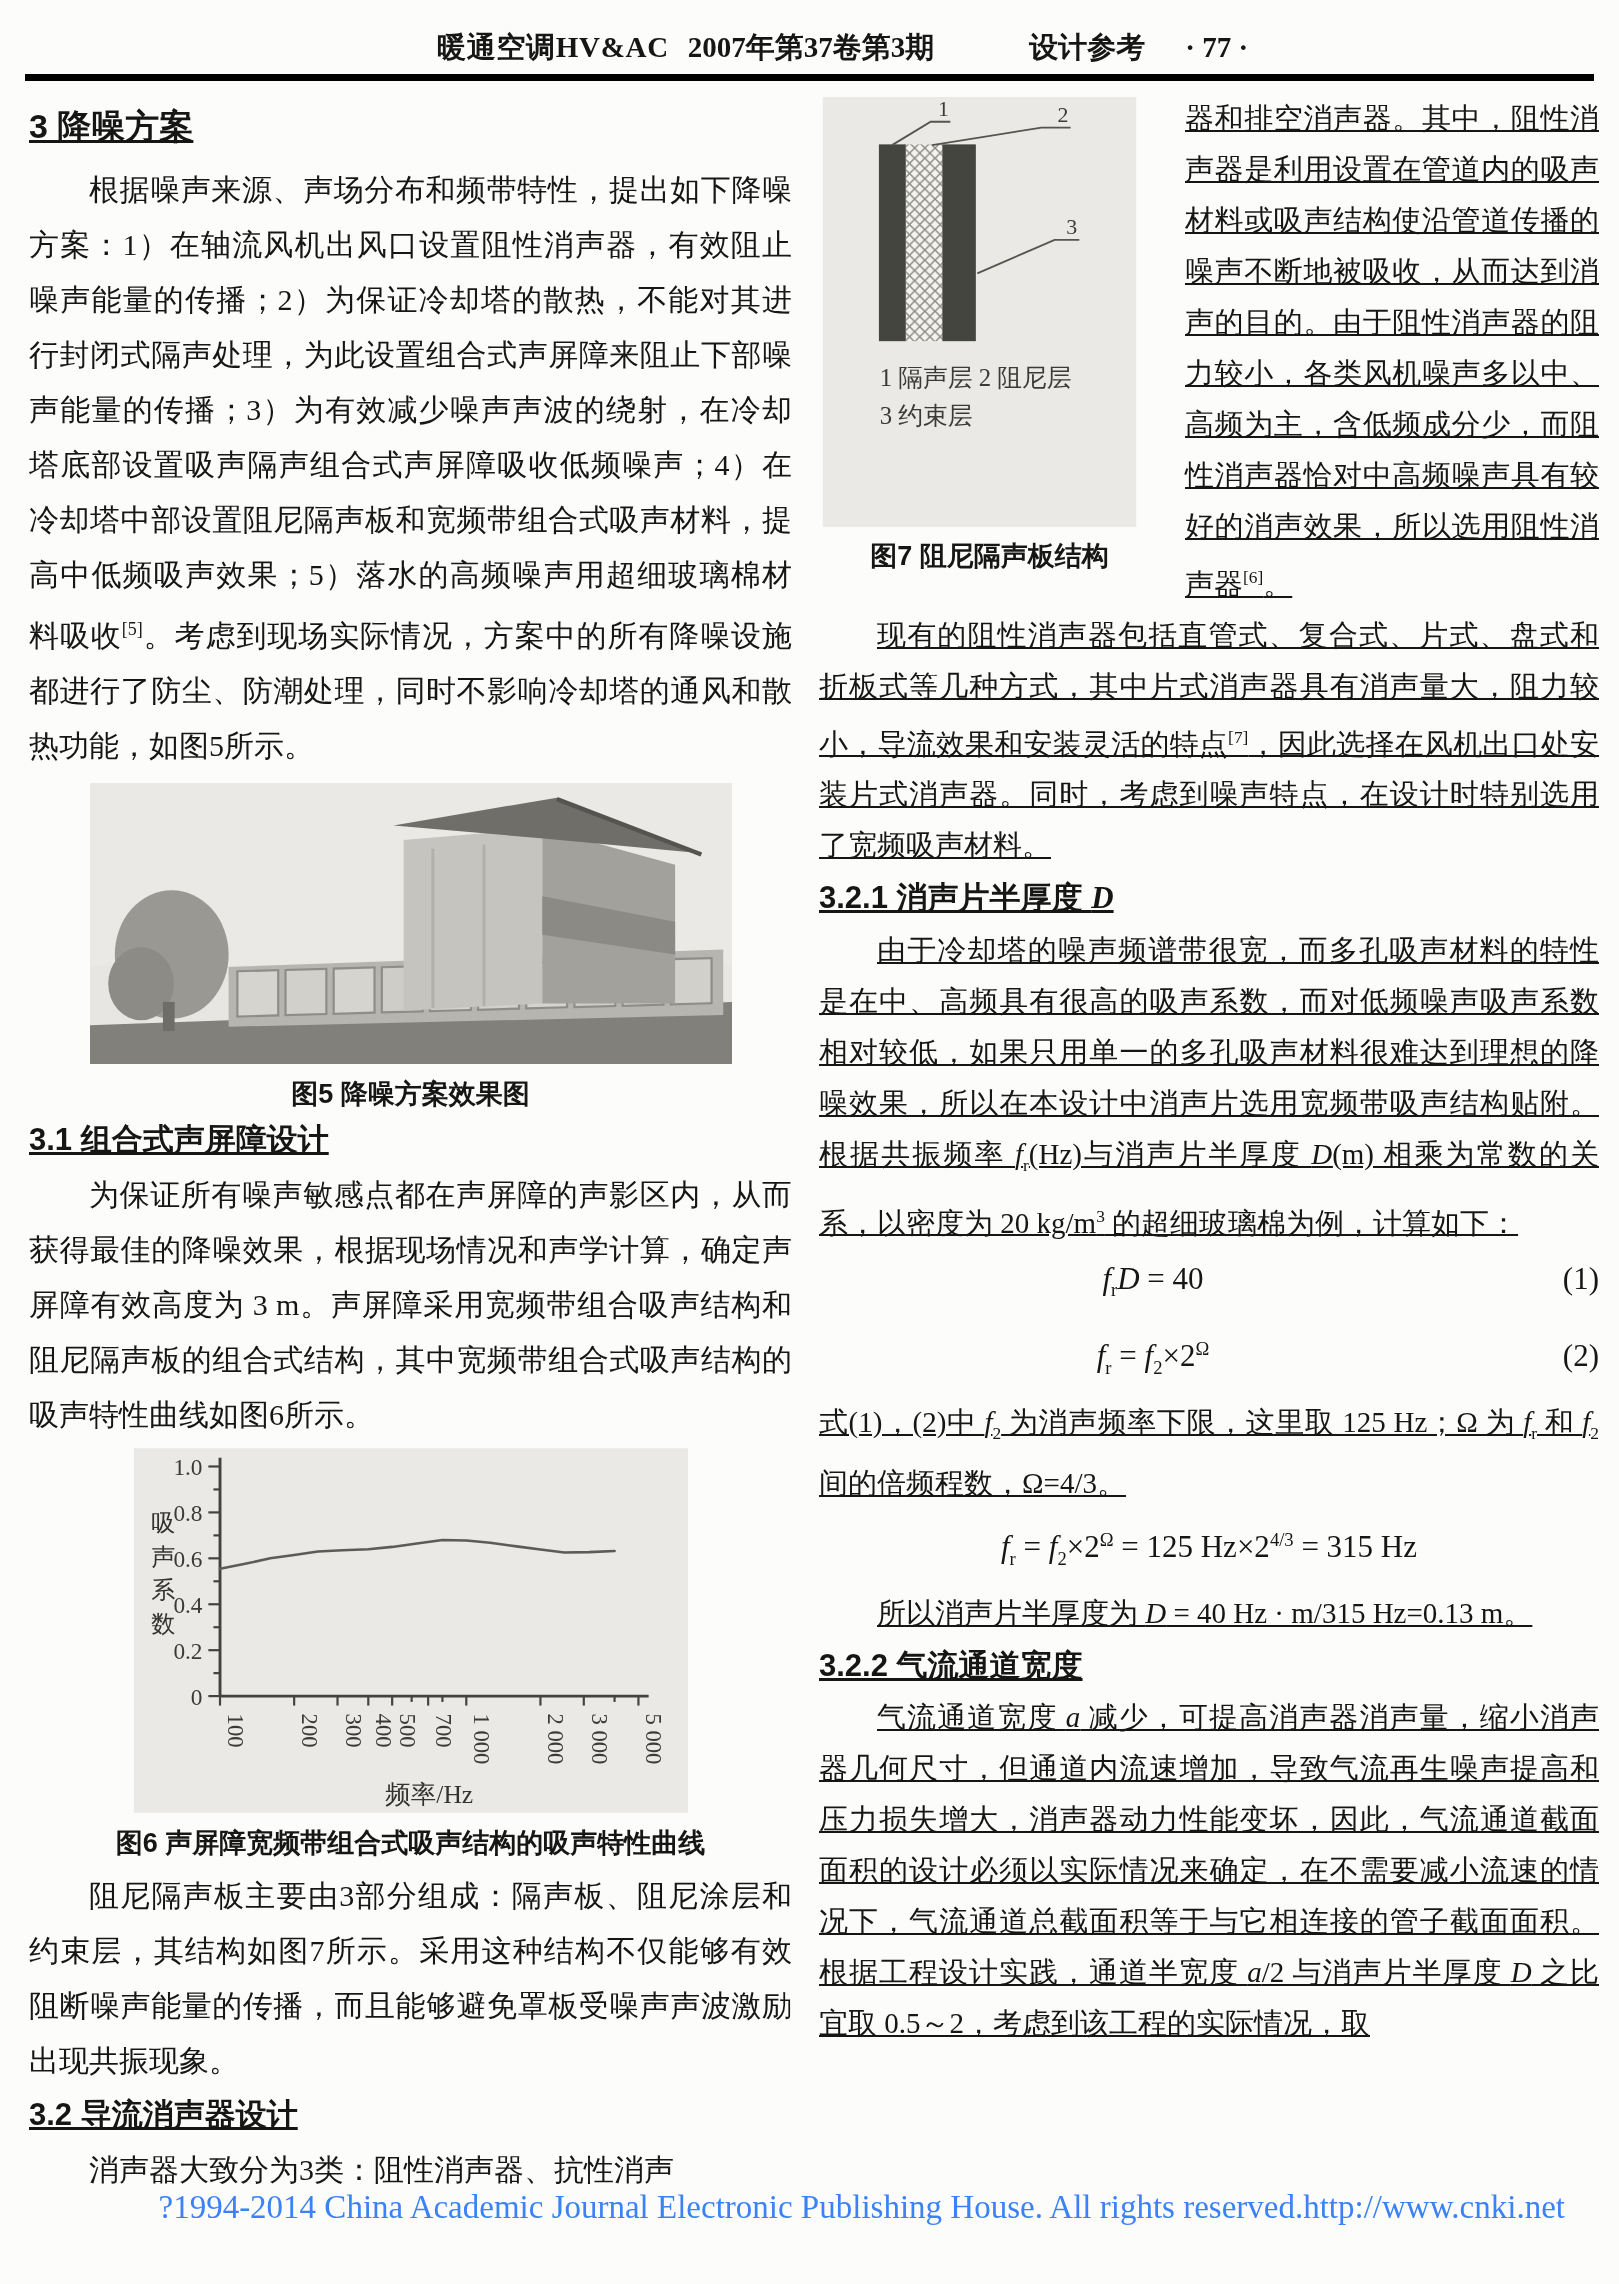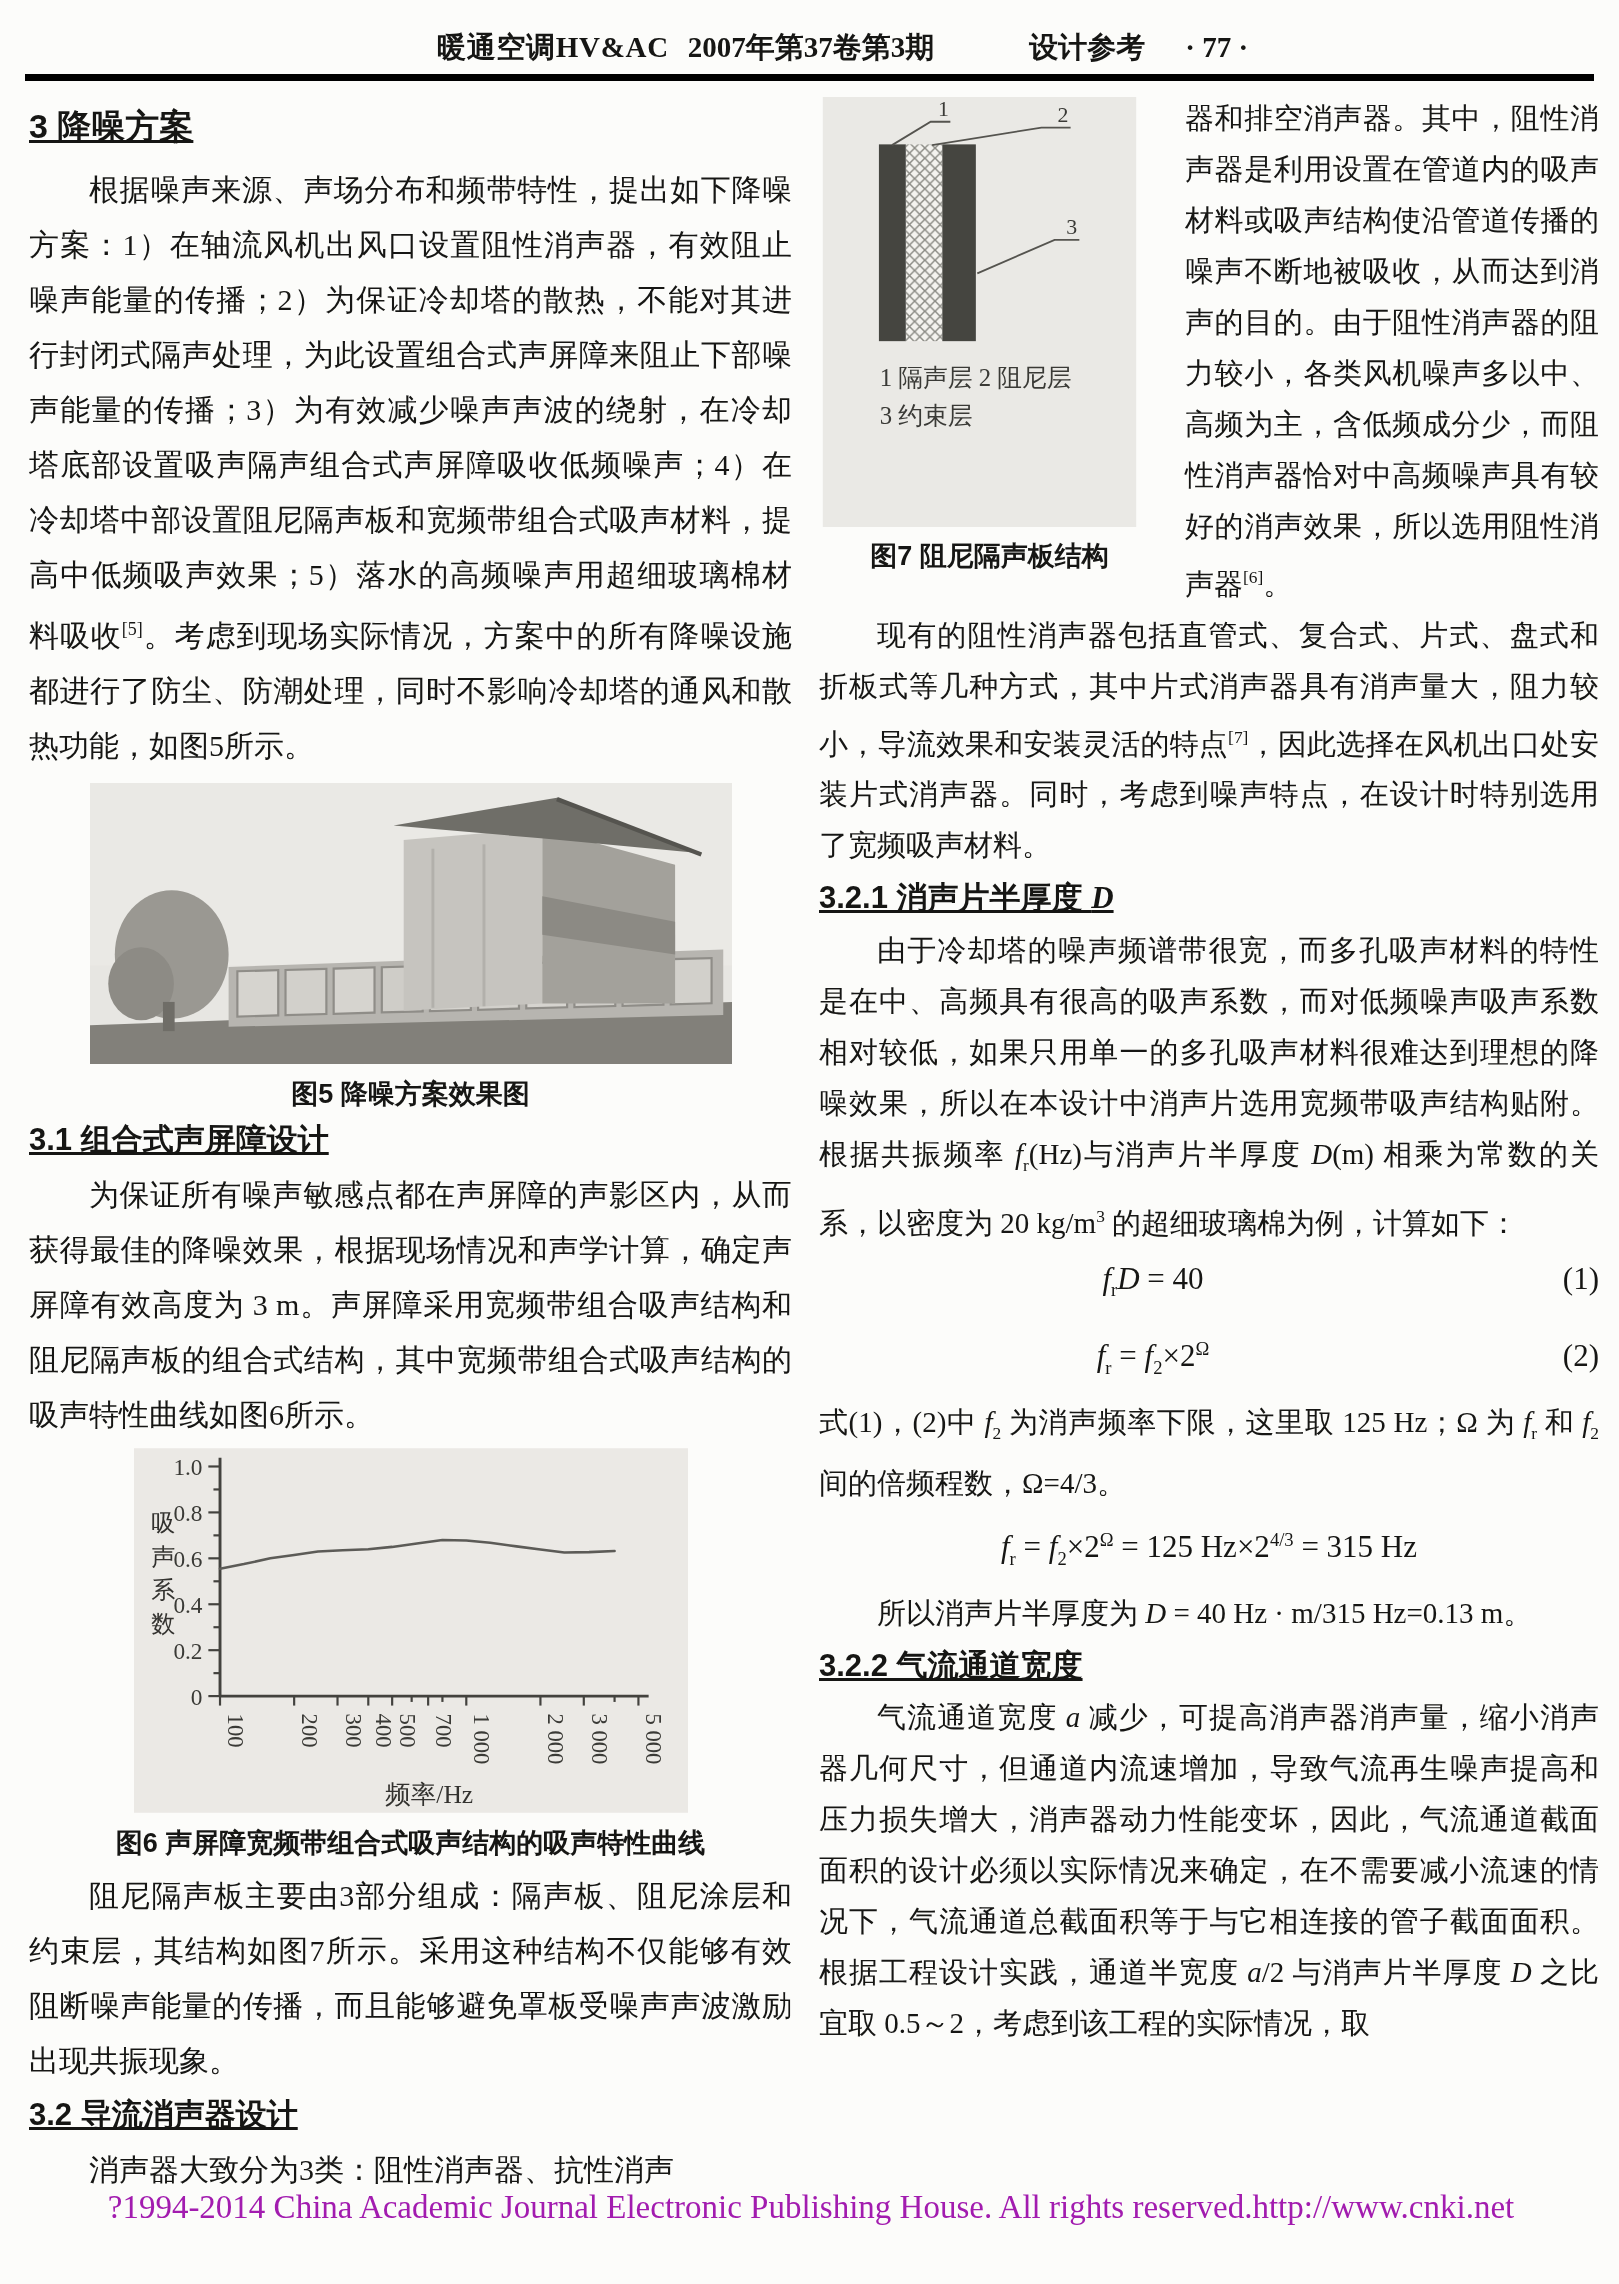--- a/index.html
+++ b/index.html
@@ -15,21 +15,21 @@
   .header .issue{margin-left:19px;}
   .header .colname{margin-left:95px;}
   .header .pageno{margin-left:40px;}
   .rule{position:absolute;top:74px;left:25px;width:1569px;height:6.6px;background:#000;}
   
   .col{position:absolute;top:101px;}
   .col-left{left:29px;width:763px;}
   .col-right{left:819px;top:93px;width:780px;}
   p{margin:0;text-align:justify;}
   .col-left p{font-size:30px;line-height:55px;}
-  .col-right p{font-size:29px;line-height:51px;}
+  .col-right p{font-size:29px;line-height:51px;text-decoration:underline;}
   .indent{text-indent:2em;}
   .h-sans{font-family:"Liberation Sans","DejaVu Sans",sans-serif;font-weight:bold;text-decoration:underline;}
   .h-sec{font-size:34px;margin:2.9px 0 11.7px 0;}
   .h-sub{font-size:31px;margin:5.8px 0 5.8px 0;}
   sup{font-size:60%;}
   sub{font-size:60%;}
   i{font-family:"Liberation Serif","DejaVu Serif",serif;}
   
   figure{margin:0;}
   .figcap{font-family:"Liberation Sans","DejaVu Sans",sans-serif;font-weight:bold;
@@ -38,21 +38,21 @@
   .fig6-wrap{width:554px;margin:5.8px auto 0 auto;}
   .fig7block{float:left;width:341px;margin:4.4px 25px 5.8px 0;}
   .fig7block svg{display:block;}
   .fig7block .figcap{margin-top:11.7px;}
   
   .eq{display:flex;align-items:baseline;font-size:31px;line-height:57px;margin:1.5px 0;gap:32px;}
   .eq-body{flex:1;text-align:center;}
   .eq-num{width:80px;text-align:right;}
   
   .watermark{position:absolute;top:2189px;left:57px;width:1508px;display:flex;
-    justify-content:center;color:#a21caf;font-size:33px;white-space:nowrap;}
+    justify-content:flex-end;color:#3b82f6;font-size:33px;white-space:nowrap;}
 </style>
 </head>
 <body>
 
 <div class="page">
 
   <div class="header">
     <span class="journal">暖通空调HV&amp;AC</span>
     <span class="issue">2007年第37卷第3期</span>
     <span class="colname">设计参考</span>

